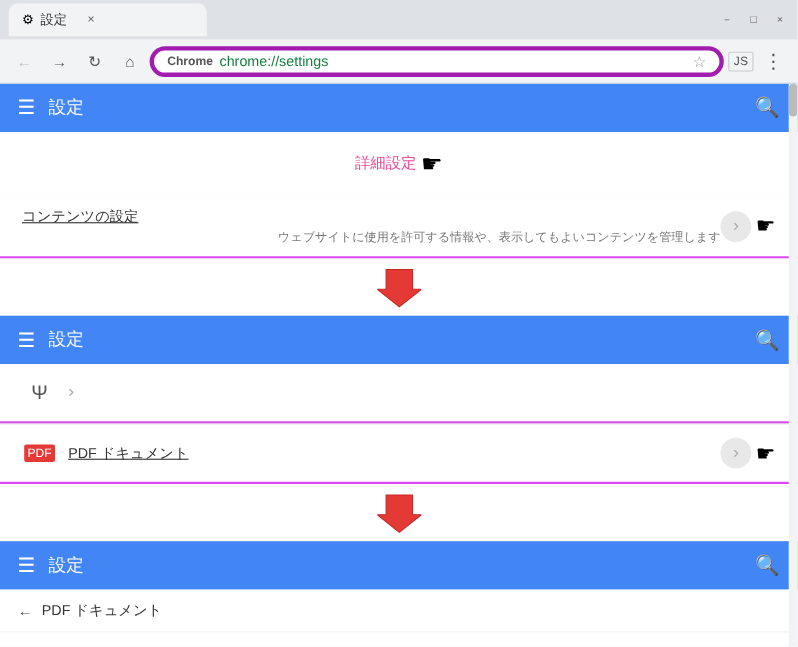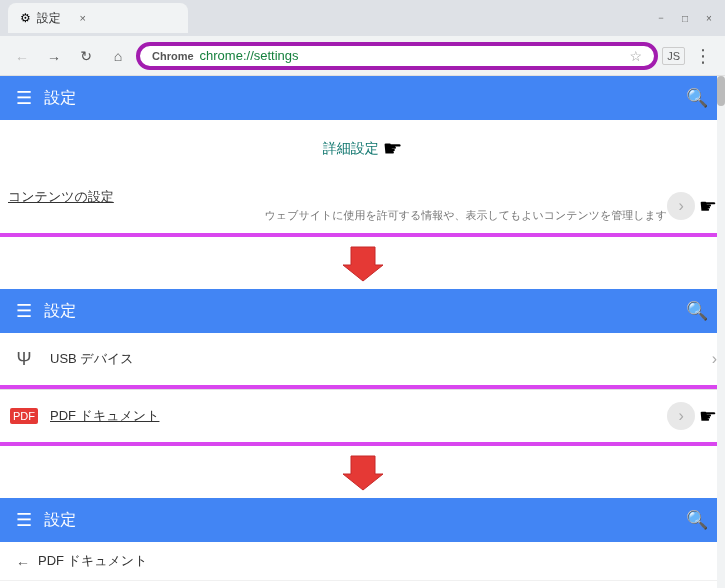--- a/index.html
+++ b/index.html
@@ -38,24 +38,24 @@
     .section { display: flex; flex-direction: column; }
 
     
     .settings-header { background: #4285f4; height: 44px; display: flex; align-items: center; padding: 0 16px; gap: 12px; }
     .header-menu-icon { color: white; font-size: 18px; cursor: pointer; }
     .header-title { color: white; font-size: 16px; font-weight: 500; }
     .header-search { margin-left: auto; color: white; font-size: 18px; cursor: pointer; }
 
     
     .advanced-link-area { display: flex; justify-content: center; align-items: center; padding: 16px; background: white; }
-    .advanced-link { font-size: 14px; color: #0f766e; text-decoration: none; display: flex; align-items: center; gap: 6px; }
-
-    
-    .item-row { display: flex; align-items: center; padding: 10px 8px; background: white; border-bottom: 4px solid #d946ef; }
+    .advanced-link { font-size: 14px; color: #ec4899; text-decoration: none; display: flex; align-items: center; gap: 6px; }
+
+    
+    .item-row { display: flex; align-items: center; padding: 10px 20px; background: white; border-bottom: 2px solid #d946ef; }
     .item-icon { width: 32px; height: 32px; display: flex; align-items: center; justify-content: center; margin-right: 10px; flex-shrink: 0; }
     .item-text { flex: 1; }
     .item-title { font-size: 13px; color: #333; text-decoration: underline; }
     .item-desc { font-size: 11px; color: #777; margin-top: 2px; text-align: right; }
     .item-arrow { color: #aaa; font-size: 16px; width: 28px; height: 28px; background: #e8e8e8; border-radius: 50%; display: flex; align-items: center; justify-content: center; flex-shrink: 0; cursor: pointer; }
     .item-arrow-plain { color: #aaa; font-size: 16px; flex-shrink: 0; }
 
     
     .pdf-icon { background: #e53935; color: white; font-size: 11px; font-weight: normal; padding: 2px 3px; border-radius: 2px; }
 
@@ -143,23 +143,20 @@
       <div class="settings-header">
         <span class="header-menu-icon">☰</span>
         <span class="header-title">設定</span>
         <span class="header-search">🔍</span>
       </div>
 
       <div class="item-row">
         <div class="item-icon">
           <span style="font-size:18px; color:#555;">Ψ</span>
         </div>
-        <div class="item-text">
-          <div class="item-title" style="text-decoration:none;">USB デバイス</div>
-        </div>
         <span class="item-arrow-plain">›</span>
       </div>
 
       <div class="divider"></div>
 
       <div class="item-row">
         <div class="item-icon">
           <span class="pdf-icon">PDF</span>
         </div>
         <div class="item-text">

